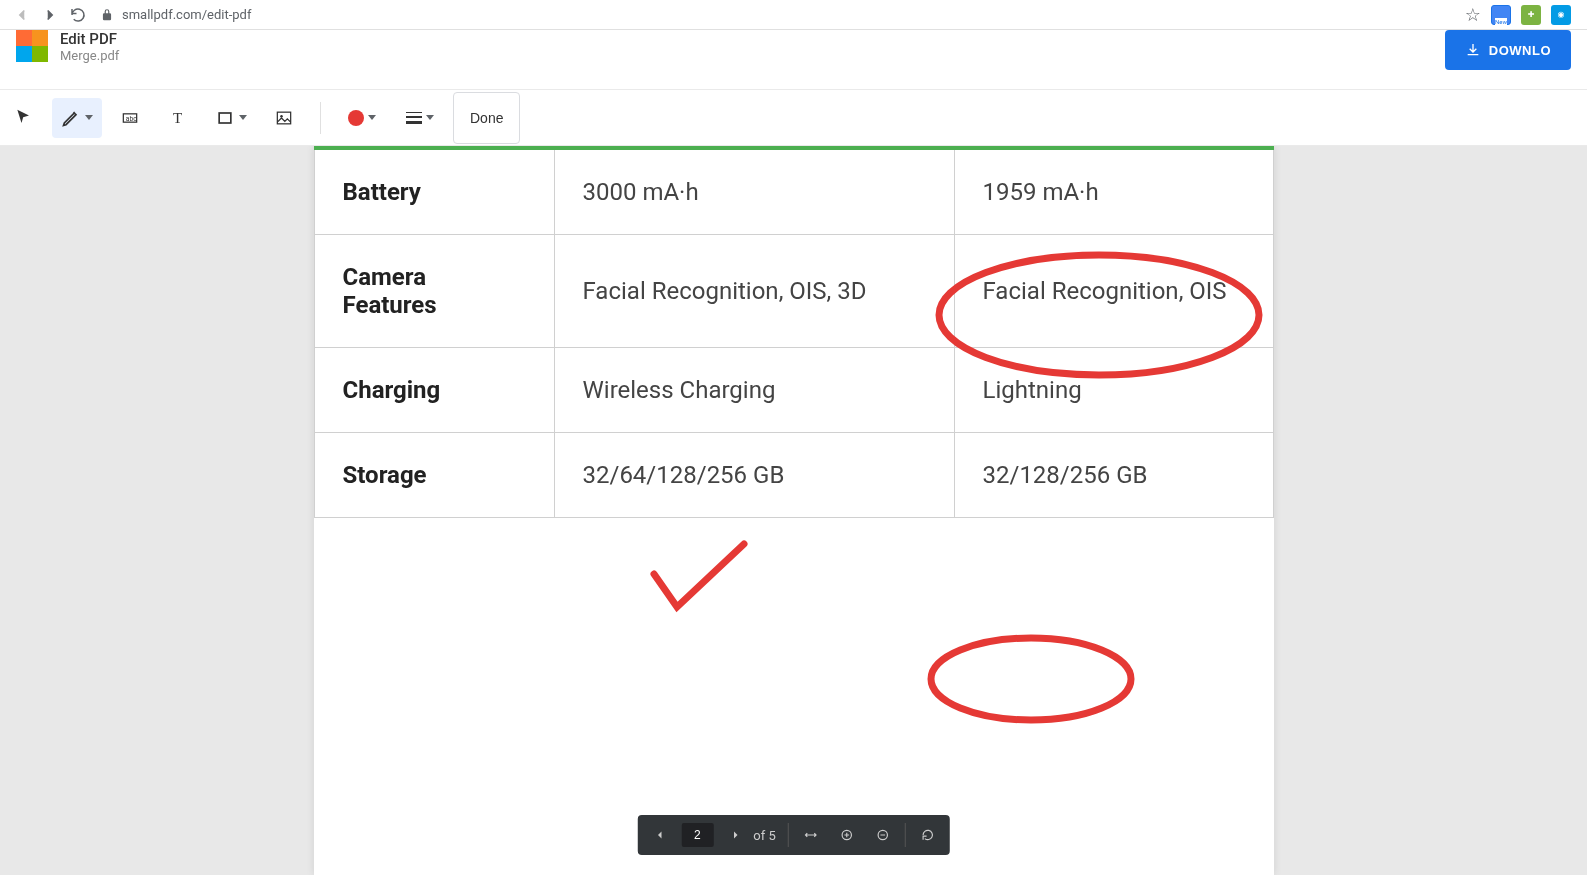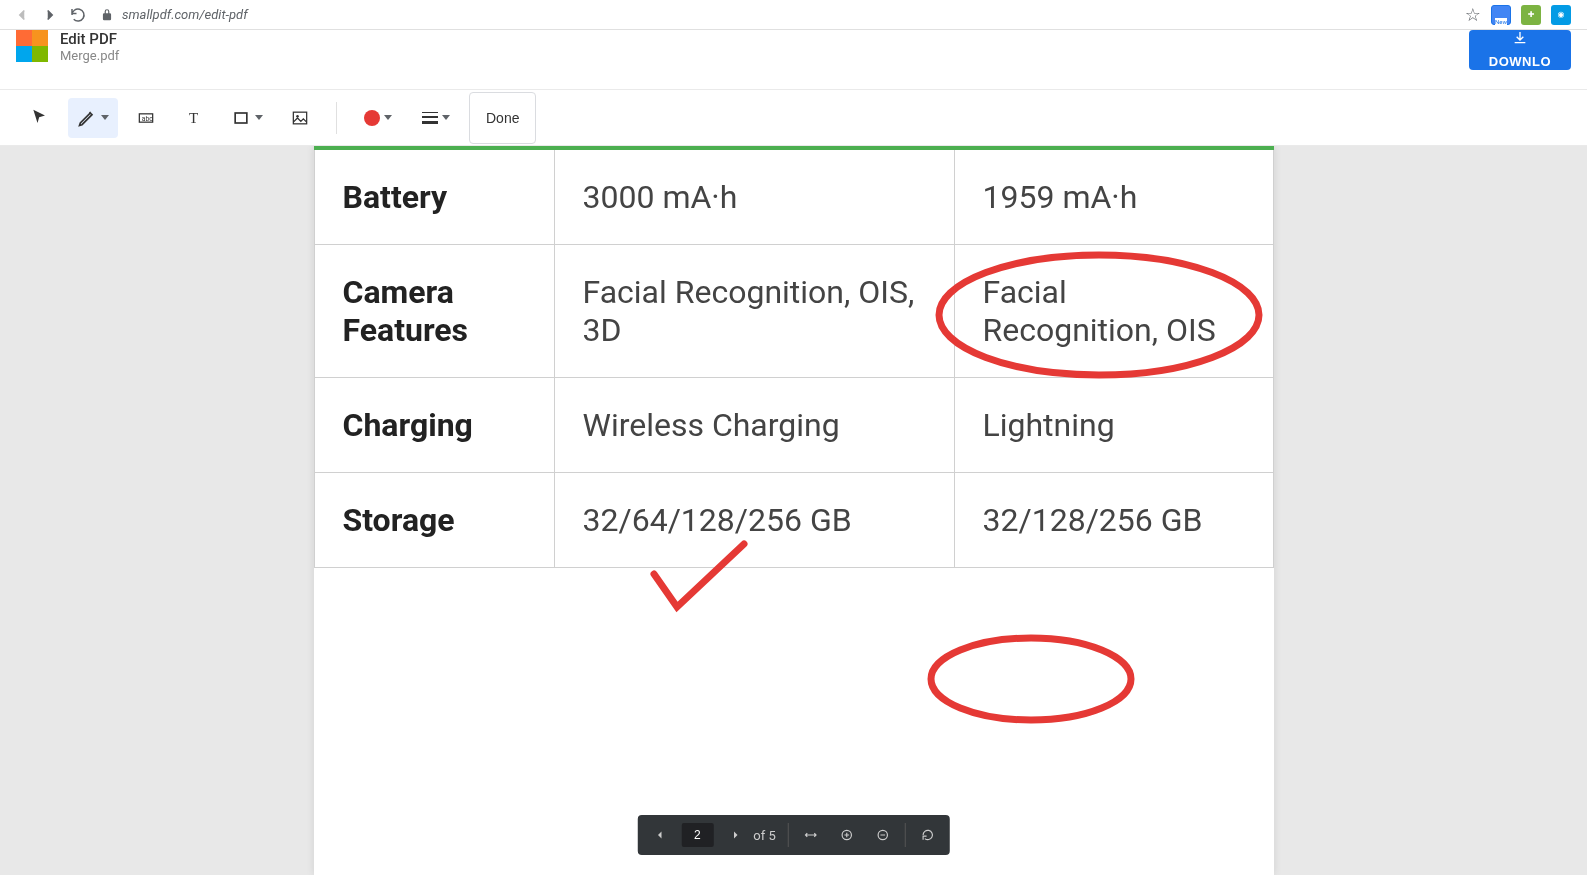--- a/index.html
+++ b/index.html
@@ -28,21 +28,20 @@
     .nav-btn svg { width: 18px; height: 18px; }
     .url-bar {
       flex: 1;
       height: 24px;
       margin: 0 8px;
       display: flex;
       align-items: center;
       gap: 8px;
       font-size: 13px;
       color: #5f6368;
-      font-style: italic;
     }
     .lock-icon { width: 14px; height: 14px; fill: #5f6368; }
     .ext-icons { display: flex; align-items: center; gap: 10px; padding-right: 8px; }
     .star-icon { color: #5f6368; font-size: 18px; }
     .ext-placeholder { width: 20px; height: 20px; background: #4285f4; border-radius: 3px; display: flex; align-items: center; justify-content: center; color: white; font-size: 8px; position: relative; }
     .ext-new { background: #4285f4; border: 1px solid #1a73e8; }
     .ext-new::after { content: "New"; position: absolute; bottom: -1px; font-size: 6px; color: #1a73e8; background: white; }
     
     
     .app-header {
@@ -77,31 +76,30 @@
       border-radius: 4px;
       padding: 0 20px;
       height: 40px;
       display: flex;
       align-items: center;
       gap: 8px;
       font-weight: 600;
       font-size: 13px;
       letter-spacing: 0.5px;
       cursor: pointer;
-      flex-direction: column;
     }
     .download-btn svg { width: 16px; height: 16px; }
     
     
     .toolbar {
       height: 56px;
       background: #ffffff;
       display: flex;
       align-items: center;
-      padding: 0 20px;
+      padding: 0 4px;
       gap: 8px;
       border-bottom: 1px solid #eaeaea;
     }
     .tool-btn {
       width: 40px;
       height: 40px;
       border-radius: 4px;
       display: flex;
       align-items: center;
       justify-content: center;
@@ -148,21 +146,21 @@
     
     
     .spec-table {
       width: 100%;
       border-collapse: collapse;
       border-top: 4px solid #4caf50;
     }
     .spec-table td {
       border: 1px solid #d0d0d0;
       padding: 28px 28px;
-      font-size: 32px;
+      font-size: 24px;
       color: #444;
       vertical-align: middle;
     }
     .spec-table td:first-child {
       font-weight: 700;
       color: #222;
       width: 240px;
     }
     .spec-table td:nth-child(2) { width: 400px; }
     

